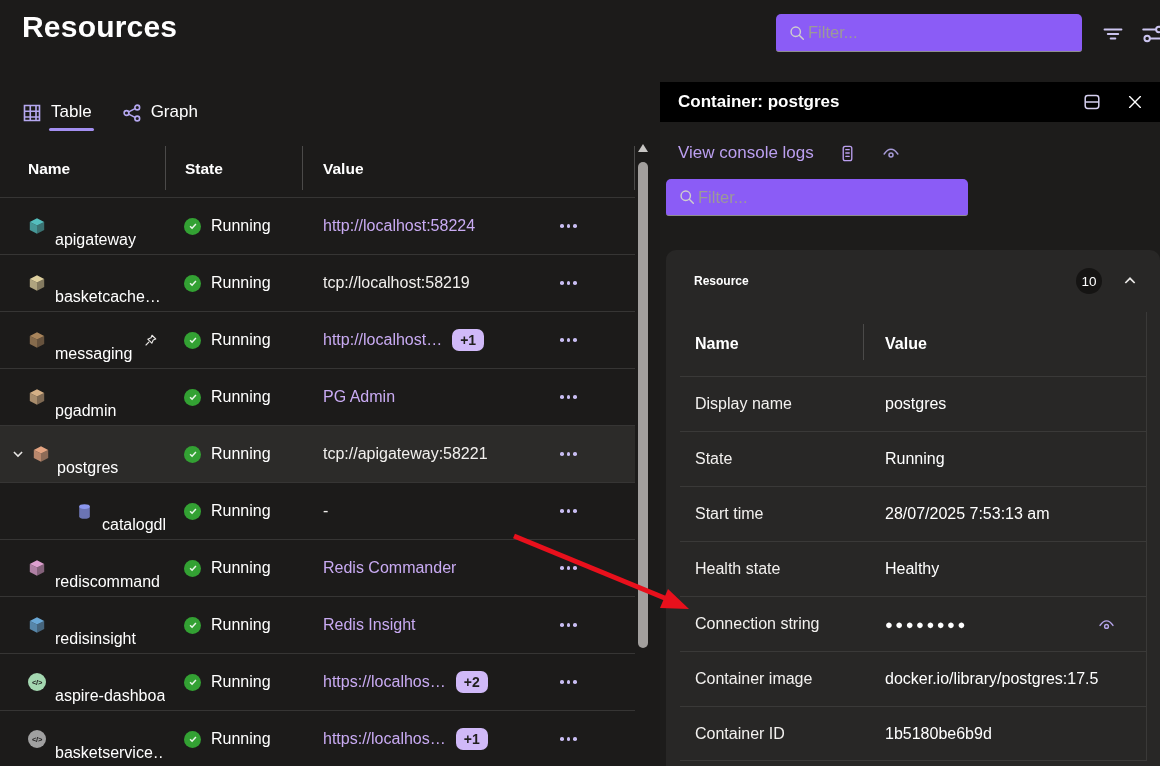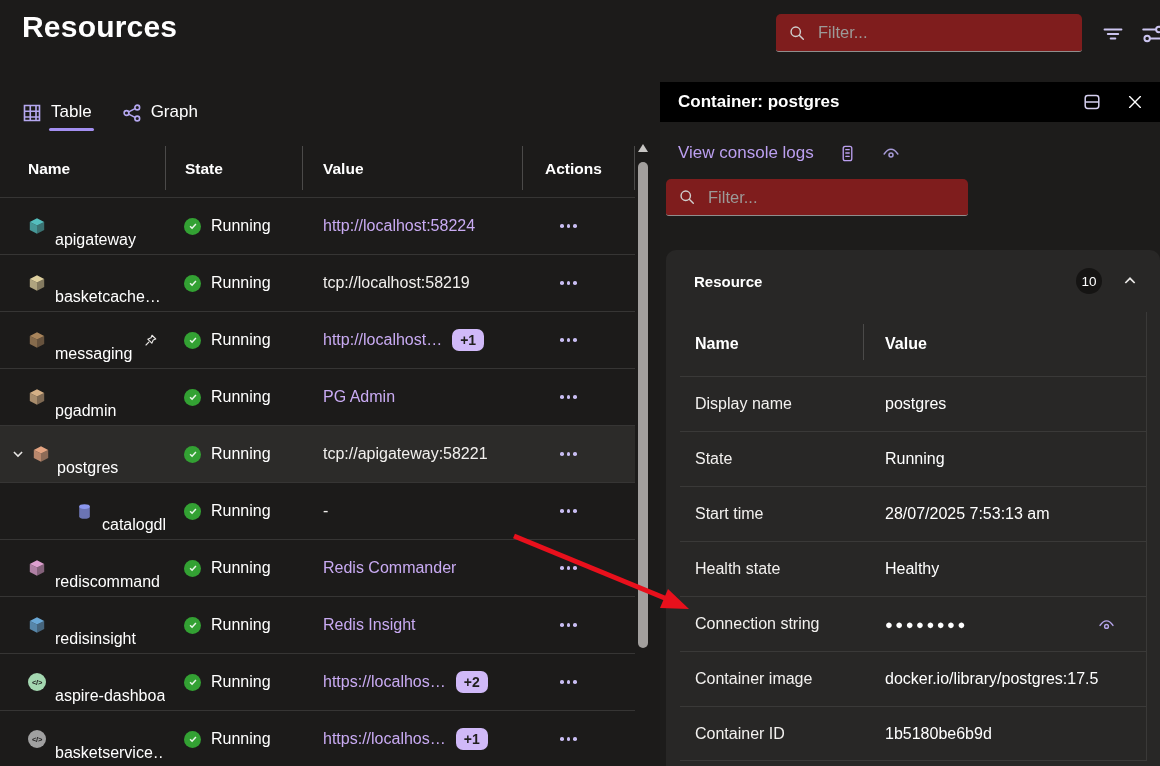--- a/index.html
+++ b/index.html
@@ -6,22 +6,22 @@
   html,body{margin:0;padding:0;overflow:hidden;background:#141312;}
   *{box-sizing:border-box;}
   .screen{
     position:relative;width:1160px;height:766px;overflow:hidden;
     background:#1c1b1a;color:#fff;
     font-family:"Liberation Sans","DejaVu Sans",sans-serif;
   }
   
   .page-title{position:absolute;left:22px;top:10px;font-size:30px;font-weight:600;letter-spacing:.2px;}
   .filter-box{
-    position:absolute;display:flex;align-items:center;gap:10px;
-    background:#7f1d1d;border-radius:5px 5px 3px 3px;
+    position:absolute;display:flex;align-items:center;gap:0;
+    background:#8b5cf6;border-radius:5px 5px 3px 3px;
     border-bottom:1px solid #8f8e8d;padding:0 12px;
   }
   .filter-box.top{left:776px;top:14px;width:306px;height:38px;}
   .filter-box input{
     flex:1;background:transparent;border:none;outline:none;color:#eceae8;
     font-size:16.5px;font-family:inherit;min-width:0;
   }
   .filter-box input::placeholder{color:#9c9a98;}
   .svgicon{display:inline-flex;align-items:center;justify-content:center;flex:none;}
   .topbar-icon{position:absolute;color:#ccc5f0;}
@@ -111,21 +111,21 @@
   .console-link{color:#bb9ff0;font-size:17px;cursor:pointer;}
   .console-icon{color:#bb9ff0;cursor:pointer;}
   .eye-muted{color:#a79bd8;cursor:pointer;}
   .filter-box.panel-filter{position:static;margin:16px 0 0 6px;width:302px;height:37px;}
   
   .card{
     position:absolute;left:6px;right:0;top:168px;bottom:0;
     background:#282726;border-radius:10px 10px 0 0;overflow:hidden;
   }
   .card-header{height:62px;display:flex;align-items:center;padding:0 22px 0 28px;}
-  .card-title{font-size:15px;font-weight:700;}
+  .card-title{font-size:12px;font-weight:700;}
   .card-header-right{margin-left:auto;display:flex;gap:20px;}
   .count-badge{
     width:26px;height:26px;border-radius:50%;background:#151413;color:#fff;
     display:flex;align-items:center;justify-content:center;font-size:13.5px;
   }
   .collapse-chev{color:#e9e7e5;cursor:pointer;}
   .dtable{margin:0 13px 0 14px;border-right:1px solid #3a3938;}
   .dhead{display:grid;grid-template-columns:183px 1fr;height:64px;align-items:center;
     font-weight:700;font-size:16px;position:relative;}
   .dhead .dn{padding-left:15px;}
@@ -193,21 +193,20 @@
         </span>
         <span class="tab-label">Graph</span>
       </div>
     </div>
 
     <div class="rtable">
       <div class="thead">
         <div class="hcell c1">Name</div>
         <div class="hcell c2">State</div>
         <div class="hcell c3">Value</div>
-        <div class="hcell c4">Actions</div>
       </div>
 
       <div class="trow">
         <div class="cell name-cell">
           <span class="svgicon cube ic-teal">
               <svg width="18" height="18" viewBox="0 0 16 16">
                 <polygon points="8,1.2 14.4,4.4 8,7.6 1.6,4.4" fill="currentColor" opacity="0.95"></polygon>
                 <polygon points="1.6,4.4 8,7.6 8,14.8 1.6,11.6" fill="currentColor" opacity="0.72"></polygon>
                 <polygon points="14.4,4.4 8,7.6 8,14.8 14.4,11.6" fill="currentColor" opacity="0.5"></polygon>
               </svg>

